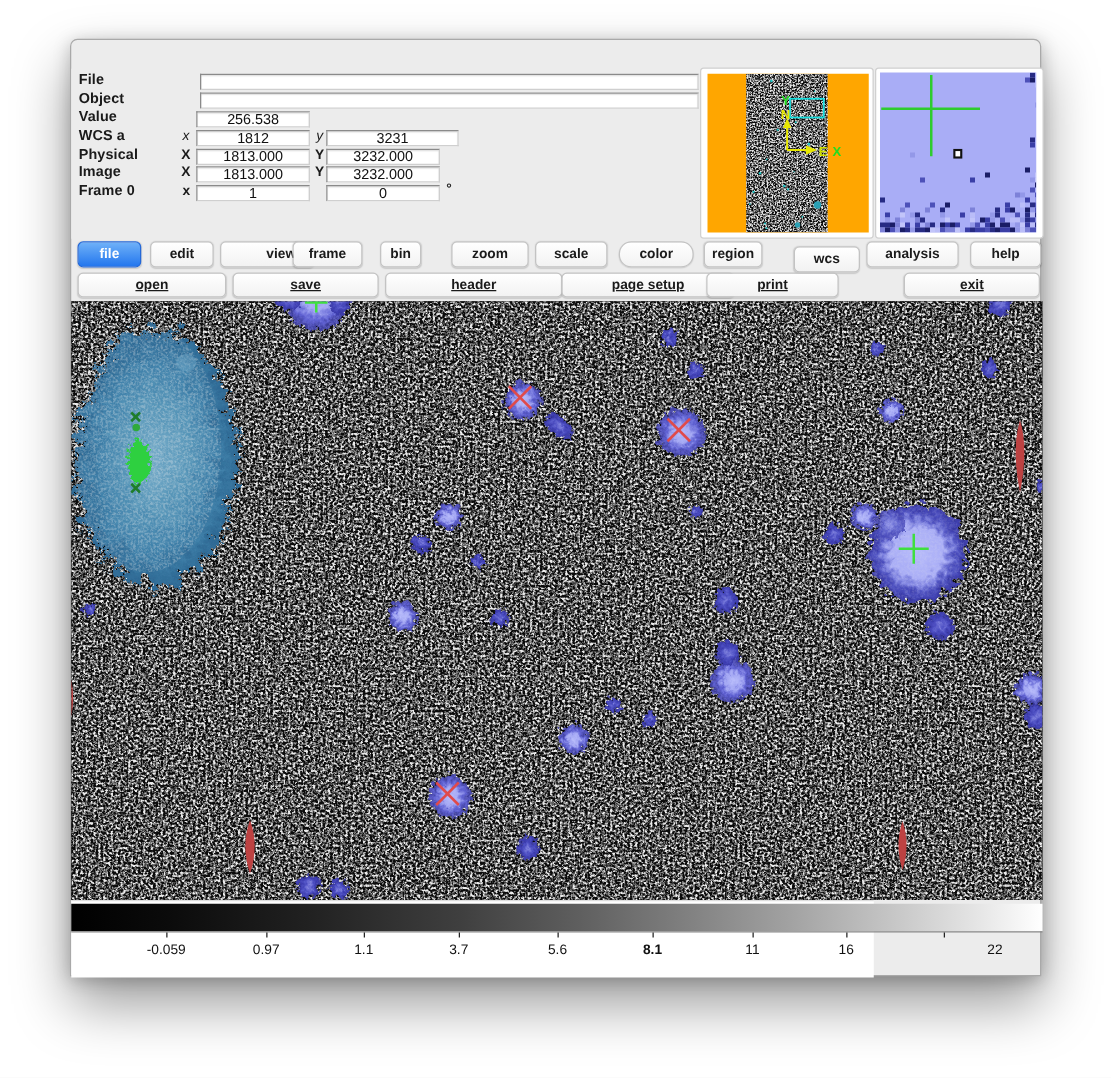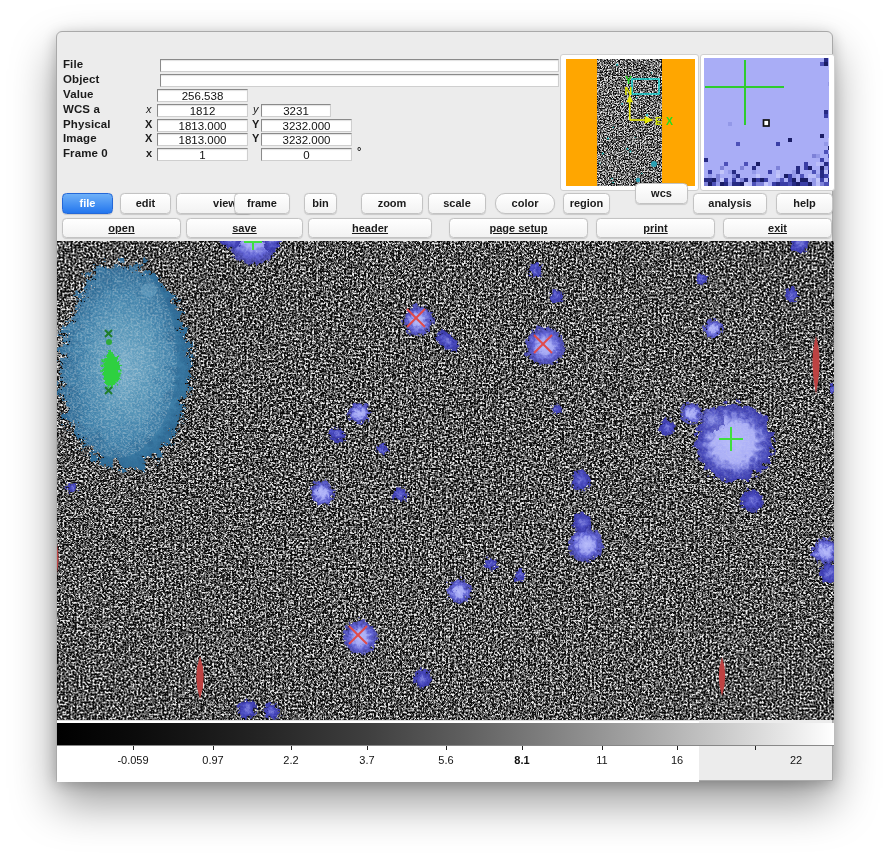--- a/index.html
+++ b/index.html
@@ -45,21 +45,21 @@
     <div class="flabel" style="left:6px;top:77px;">Image</div>
     <div class="flabel" style="left:6px;top:91.5px;">Frame 0</div>
 
     <div class="finput" style="left:103px;top:4px;width:399px;"></div>
     <div class="finput" style="left:103px;top:19px;width:399px;"></div>
     <div class="finput" style="left:100px;top:34px;width:91px;">256.538</div>
 
     <div class="axi" style="left:89px;top:48px;">x</div>
     <div class="finput" style="left:100px;top:49px;width:91px;">1812</div>
     <div class="axi" style="left:196px;top:48px;">y</div>
-    <div class="finput" style="left:204px;top:49px;width:70px;">3231</div>
+    <div class="finput" style="left:204px;top:49px;width:106px;">3231</div>
 
     <div class="axl" style="left:88px;top:62.5px;">X</div>
     <div class="finput" style="left:100px;top:63.5px;width:91px;">1813.000</div>
     <div class="axl" style="left:195px;top:62.5px;">Y</div>
     <div class="finput" style="left:204px;top:63.5px;width:91px;">3232.000</div>
 
     <div class="axl" style="left:88px;top:77px;">X</div>
     <div class="finput" style="left:100px;top:78px;width:91px;">1813.000</div>
     <div class="axl" style="left:195px;top:77px;">Y</div>
     <div class="finput" style="left:204px;top:78px;width:91px;">3232.000</div>
@@ -287,30 +287,30 @@
   <div id="row1">
     <div class="mbtn sel" style="left:5px;top:161px;width:51px;">file</div>
     <div class="mbtn" style="left:63px;top:161px;width:51px;">edit</div>
     <div class="mbtn" style="left:119px;top:161px;width:76px;padding-left:22px;">view</div>
     <div class="mbtn" style="left:177px;top:161px;width:56px;">frame</div>
     <div class="mbtn" style="left:247px;top:161px;width:33px;">bin</div>
     <div class="mbtn" style="left:304px;top:161px;width:62px;">zoom</div>
     <div class="mbtn" style="left:371px;top:161px;width:58px;">scale</div>
     <div class="mbtn" style="left:438px;top:161px;width:60px;border-radius:10px;">color</div>
     <div class="mbtn" style="left:506px;top:161px;width:47px;">region</div>
-    <div class="mbtn" style="left:578px;top:151px;width:53px;">wcs</div>
+    <div class="mbtn" style="left:578px;top:165px;width:53px;">wcs</div>
     <div class="mbtn" style="left:636px;top:161px;width:74px;">analysis</div>
     <div class="mbtn" style="left:719px;top:161px;width:57px;">help</div>
   </div>
   <div id="row2">
     <div class="mbtn" style="left:5px;top:186px;width:119px;">open</div>
     <div class="mbtn" style="left:129px;top:186px;width:117px;">save</div>
-    <div class="mbtn" style="left:251px;top:186px;width:124px;">header</div>
+    <div class="mbtn" style="left:251px;top:186px;width:142px;">header</div>
     <div class="mbtn" style="left:392px;top:186px;width:139px;">page setup</div>
-    <div class="mbtn" style="left:539px;top:186px;width:119px;">print</div>
+    <div class="mbtn" style="left:508px;top:186px;width:106px;">print</div>
     <div class="mbtn" style="left:666px;top:186px;width:109px;">exit</div>
   </div>
 
   <div id="imagearea">
     <svg width="777" height="479">
       <defs>
         <filter id="inoise" x="0" y="0" width="100%" height="100%" color-interpolation-filters="sRGB">
           <feTurbulence type="fractalNoise" baseFrequency="0.5" numOctaves="4" seed="3" stitchTiles="stitch"></feTurbulence>
           <feColorMatrix type="matrix" values="0 0 0 0 0  0 0 0 0 0  0 0 0 0 0  1.78 1.78 1.78 0 -2.34" result="m"></feColorMatrix>
           <feFlood flood-color="#ececec" result="f"></feFlood>
@@ -459,21 +459,21 @@
     </svg>
   </div>
 
   <div id="cbpanel">
     <div id="cbar"></div>
     <div class="tick" style="left:76px;"></div>
       <div class="tlab" style="left:76px;">-0.059</div>
     <div class="tick" style="left:156px;"></div>
       <div class="tlab" style="left:156px;">0.97</div>
     <div class="tick" style="left:234px;"></div>
-      <div class="tlab" style="left:234px;">2.2</div>
+      <div class="tlab" style="left:234px;">1.1</div>
     <div class="tick" style="left:310px;"></div>
       <div class="tlab" style="left:310px;">3.7</div>
     <div class="tick" style="left:389px;"></div>
       <div class="tlab" style="left:389px;">5.6</div>
     <div class="tick" style="left:465px;"></div>
       <div class="tlab" style="left:465px;font-weight:bold;">8.1</div>
     <div class="tick" style="left:545px;"></div>
       <div class="tlab" style="left:545px;">11</div>
     <div class="tick" style="left:620px;"></div>
       <div class="tlab" style="left:620px;">16</div>

